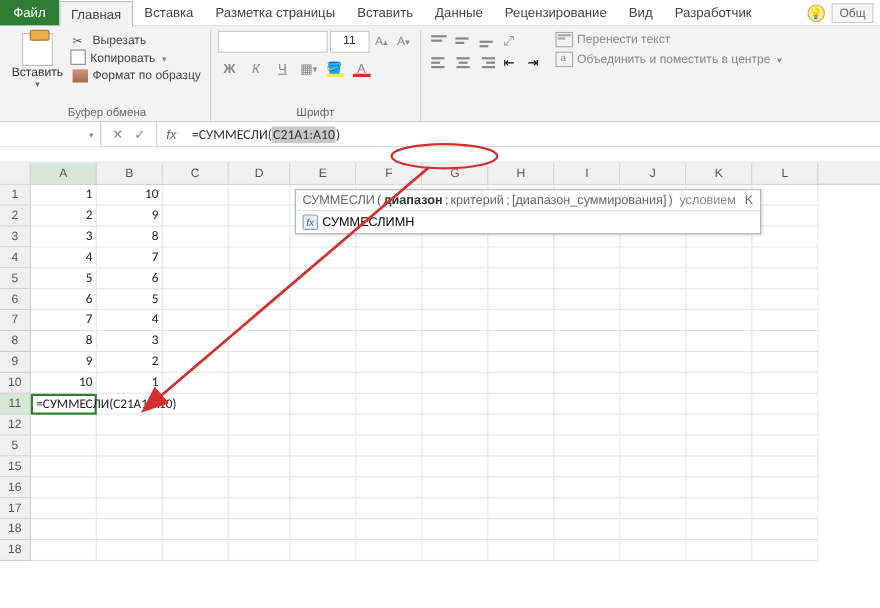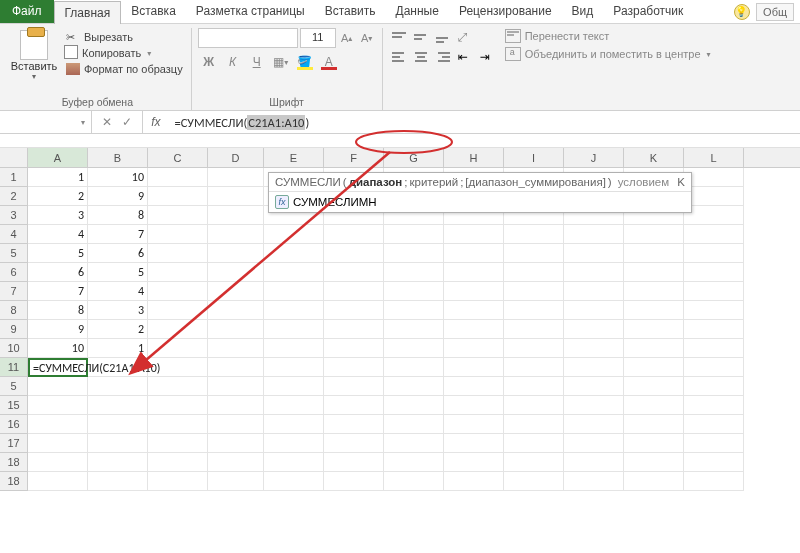--- a/index.html
+++ b/index.html
@@ -423,20 +423,35 @@
         <div class="cell" style="width: 60px;"></div>
         <div class="cell" style="width: 60px;"></div>
         <div class="cell" style="width: 60px;"></div>
         <div class="cell" style="width: 60px;"></div>
         <div class="cell" style="width: 60px;"></div>
         <div class="cell" style="width: 60px;"></div>
         <div class="cell" style="width: 60px;"></div>
         <div class="cell" style="width: 60px;"></div>
       </div>
       <div class="row">
+        <div class="row-h">12</div>
+        <div class="cell r" style="width: 60px;"></div>
+        <div class="cell r" style="width: 60px;"></div>
+        <div class="cell" style="width: 60px;"></div>
+        <div class="cell" style="width: 56px;"></div>
+        <div class="cell" style="width: 60px;"></div>
+        <div class="cell" style="width: 60px;"></div>
+        <div class="cell" style="width: 60px;"></div>
+        <div class="cell" style="width: 60px;"></div>
+        <div class="cell" style="width: 60px;"></div>
+        <div class="cell" style="width: 60px;"></div>
+        <div class="cell" style="width: 60px;"></div>
+        <div class="cell" style="width: 60px;"></div>
+      </div>
+      <div class="row">
         <div class="row-h">5</div>
         <div class="cell r" style="width: 60px;"></div>
         <div class="cell r" style="width: 60px;"></div>
         <div class="cell" style="width: 60px;"></div>
         <div class="cell" style="width: 56px;"></div>
         <div class="cell" style="width: 60px;"></div>
         <div class="cell" style="width: 60px;"></div>
         <div class="cell" style="width: 60px;"></div>
         <div class="cell" style="width: 60px;"></div>
         <div class="cell" style="width: 60px;"></div>

